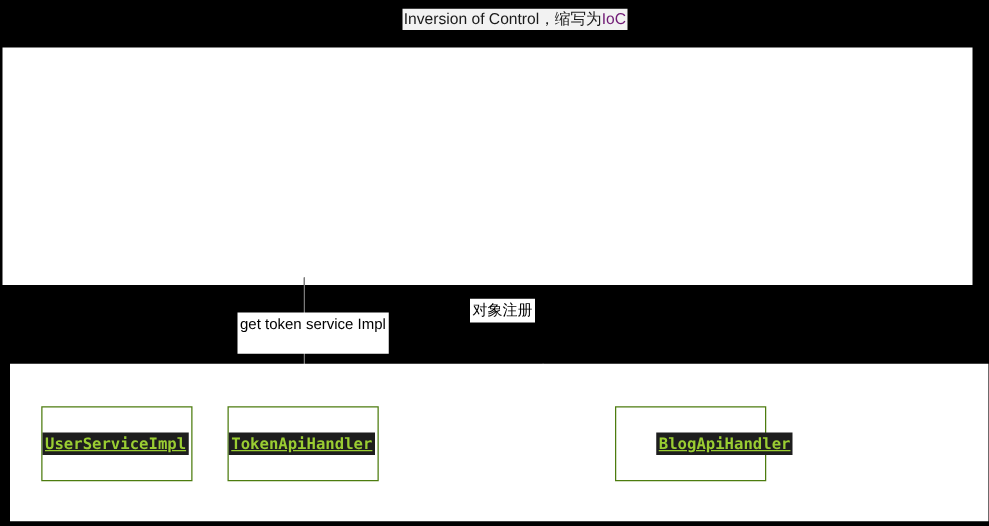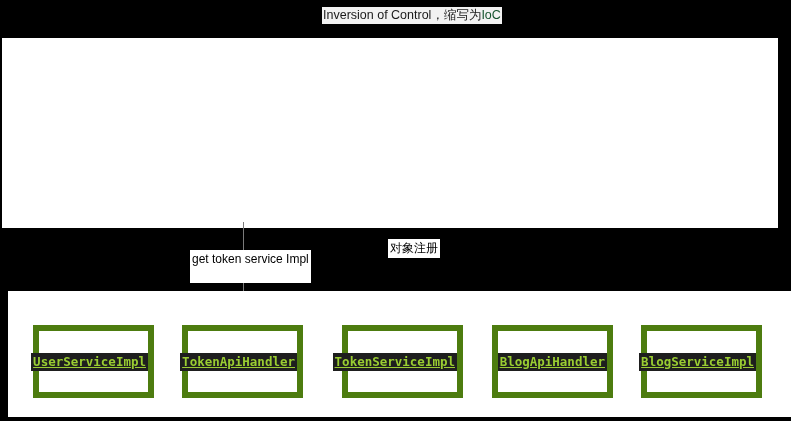--- a/index.html
+++ b/index.html
@@ -23,21 +23,21 @@
     top: 7px;
     height: 17px;
     background: #f2f2f2;
     color: #1a1a1a;
     font-size: 12.5px;
     line-height: 17px;
     white-space: nowrap;
     padding: 0 1px;
   }
   .title-bar .accent {
-    color: #14532d;
+    color: #701a75;
   }
 
   
   .panel {
     position: absolute;
     background: #ffffff;
   }
   #panel-top {
     left: 2px;
     top: 38px;
@@ -91,39 +91,38 @@
   }
   #label-get-token {
     left: 190px;
     top: 250px;
     height: 33px;
   }
   #label-register {
     left: 376px;
     top: 239px;
     height: 19px;
-    margin-left: 12px;
   }
   #label-get-user {
     left: 433px;
     top: 250px;
     height: 19px;
   }
 
   
   .class-box {
     position: absolute;
     top: 325px;
-    height: 73px;
+    height: 60px;
     background: #ffffff;
-    border: 6px solid #4d7c0f;
+    border: 1px solid #4d7c0f;
     box-sizing: border-box;
     display: flex;
     align-items: center;
-    justify-content: flex-end;
+    justify-content: flex-start;
   }
   .class-box .chip {
     background: #1e1e1e;
     color: #9acd32;
     font-family: "DejaVu Sans Mono", "Liberation Mono", monospace;
     font-size: 12.5px;
     line-height: 16px;
     font-weight: bold;
     text-decoration: underline;
     white-space: nowrap;
@@ -154,23 +153,17 @@
   <div class="band-label" id="label-register">对象注册</div>
 
   <div class="panel" id="panel-bottom"></div>
 
   <div class="class-box" id="box-0">
     <span class="chip">UserServiceImpl</span>
   </div>
   <div class="class-box" id="box-1">
     <span class="chip">TokenApiHandler</span>
   </div>
-  <div class="class-box" id="box-2">
-    <span class="chip">TokenServiceImpl</span>
-  </div>
   <div class="class-box" id="box-3">
     <span class="chip">BlogApiHandler</span>
-  </div>
-  <div class="class-box" id="box-4">
-    <span class="chip">BlogServiceImpl</span>
   </div>
 
 </div>
 
 </body></html>

